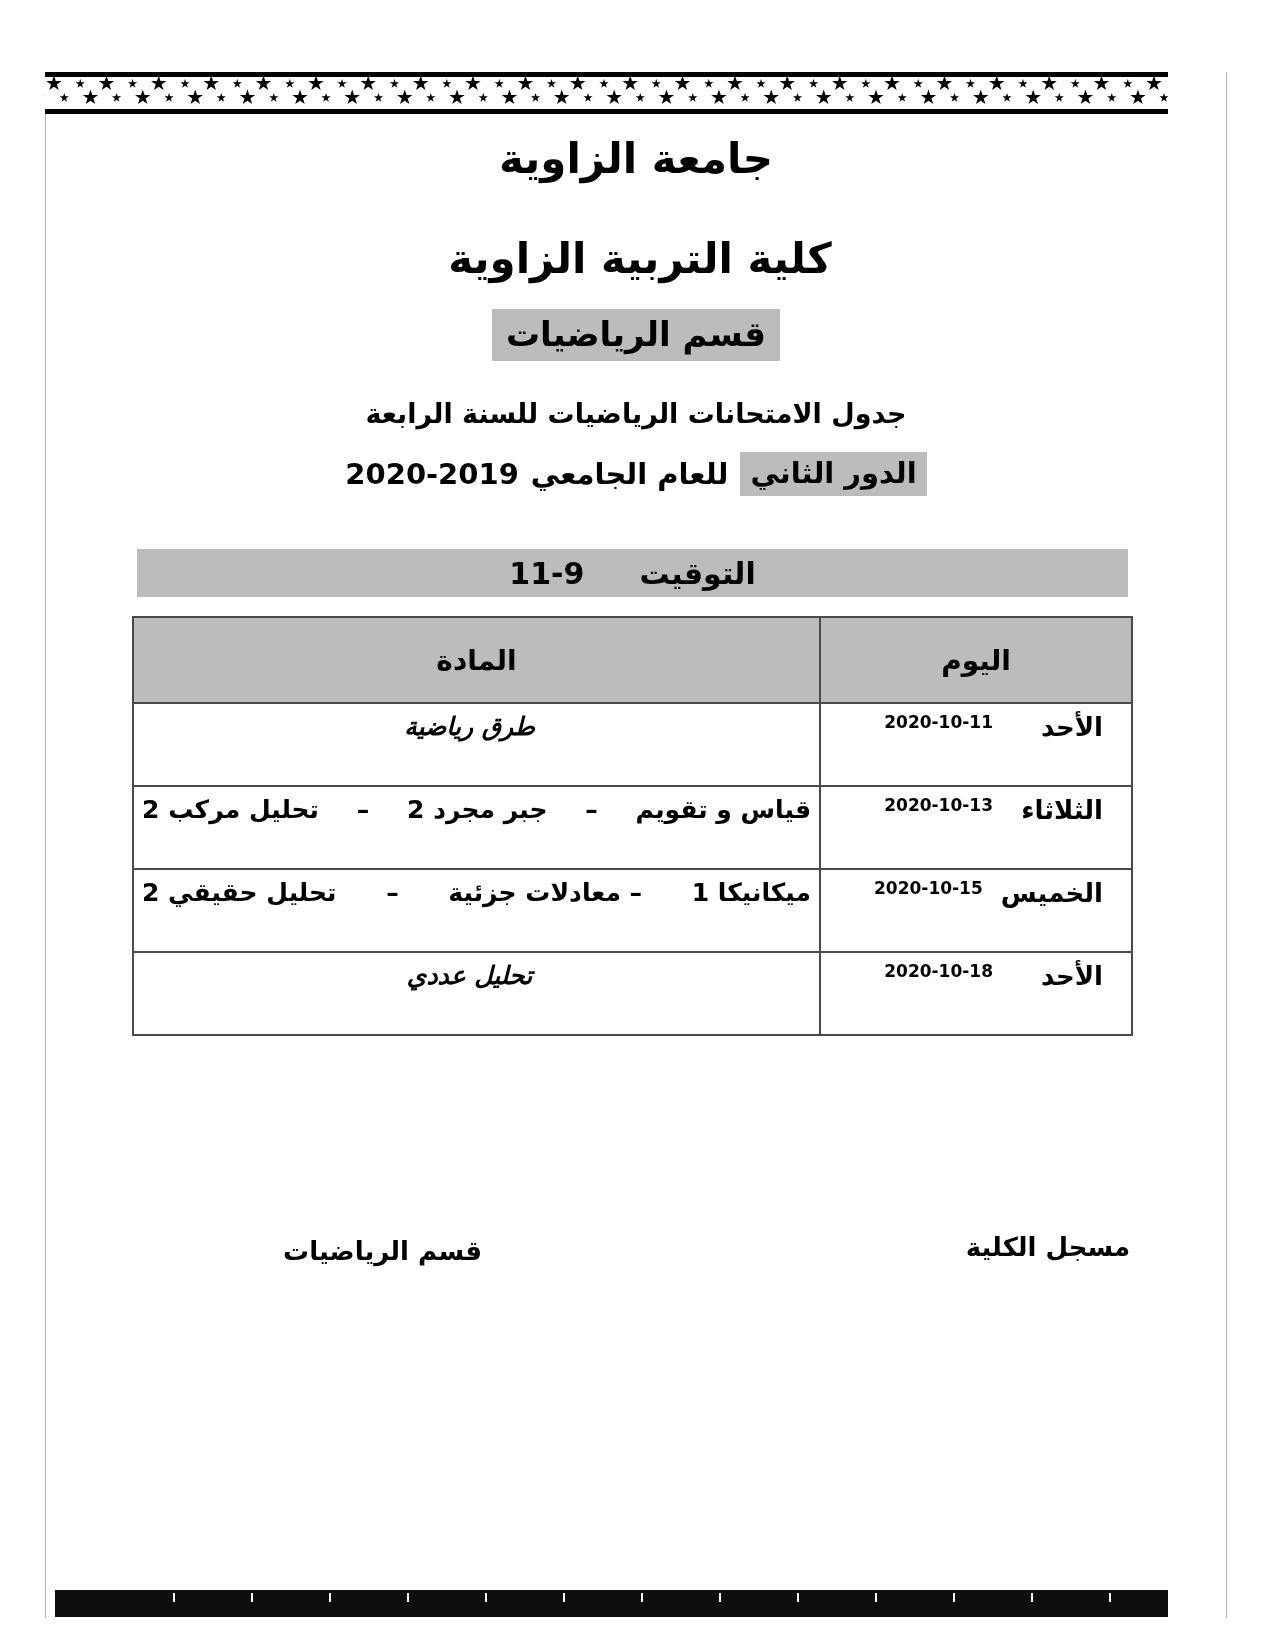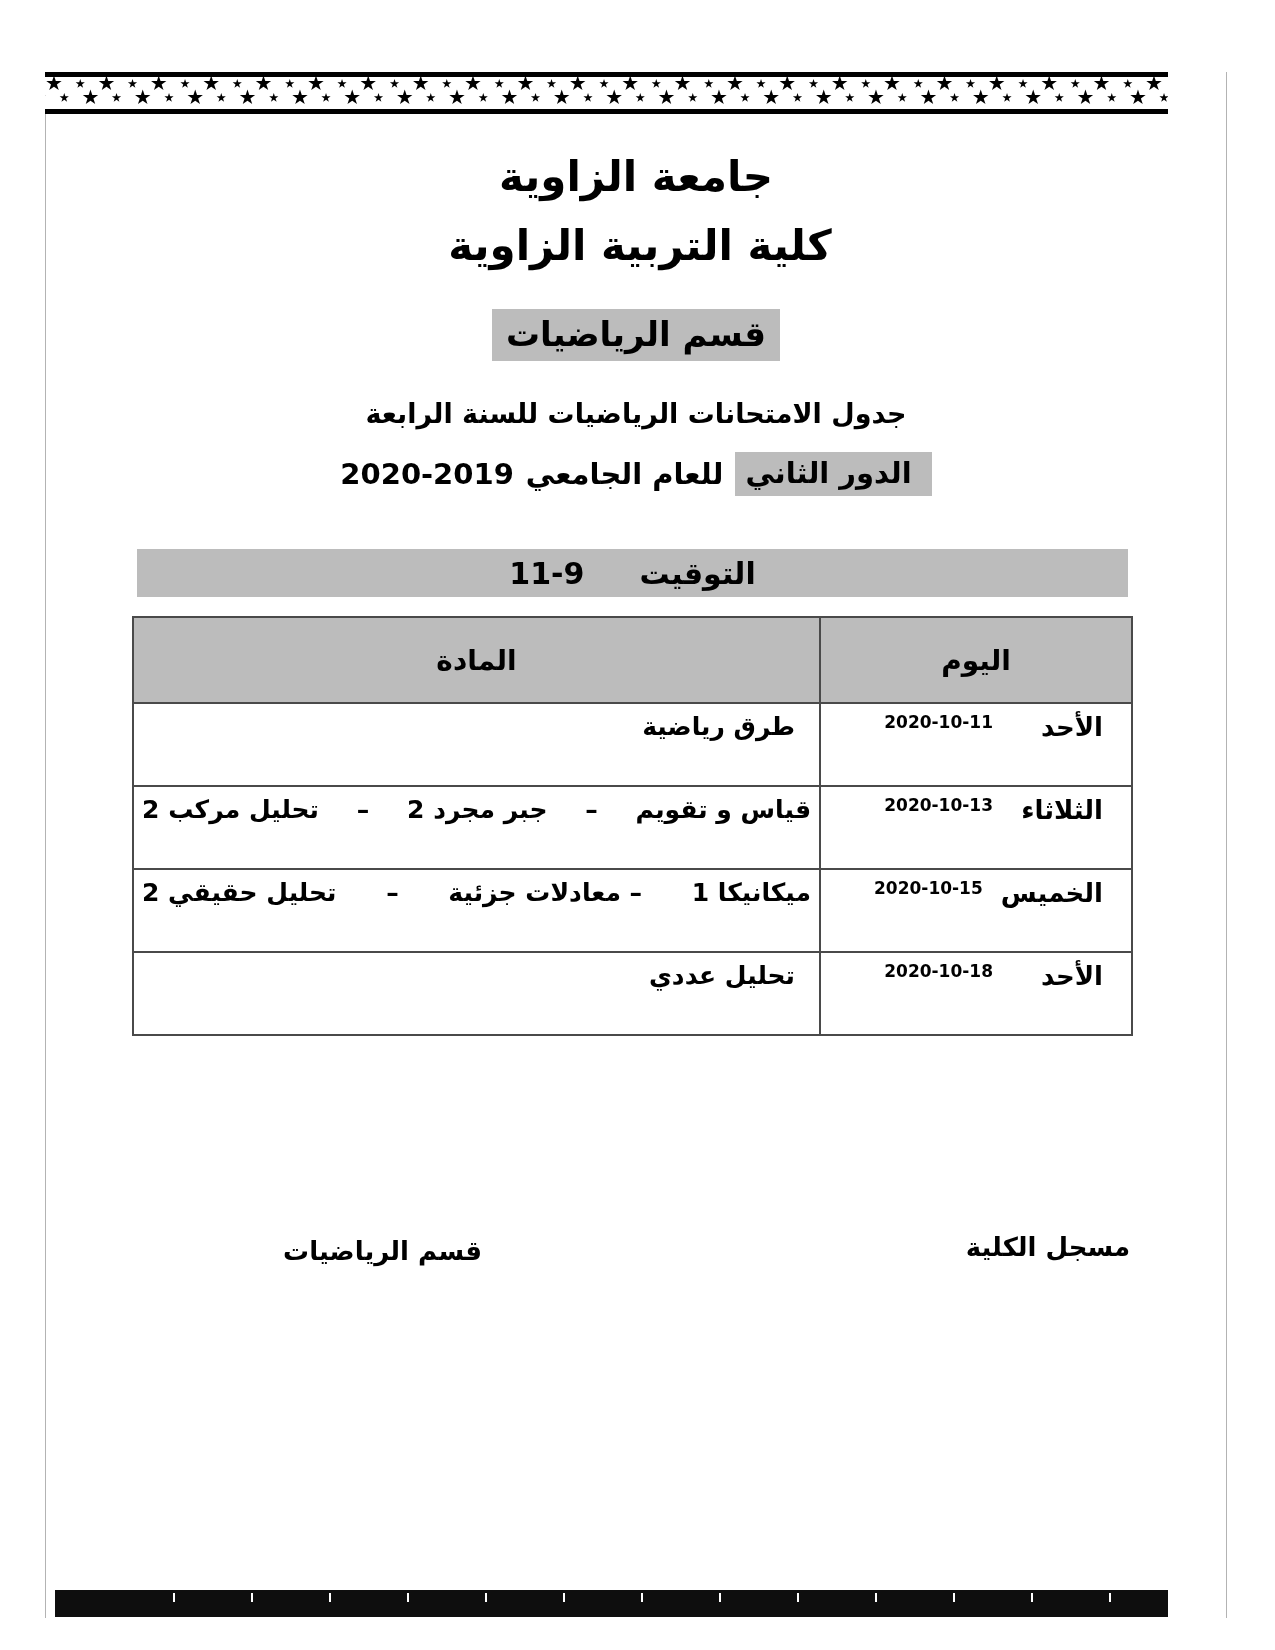--- a/index.html
+++ b/index.html
@@ -15,47 +15,47 @@
   
   .stars { position:absolute; left:45px; top:72px; width:1123px; height:42px;
            border-top:5px solid #000; border-bottom:5px solid #000;
            overflow:hidden; background:#fff; }
   .stars-line { position:absolute; left:0; white-space:nowrap; color:#000;
                 font-size:20px; line-height:18px; letter-spacing:2px; }
   .stars-line.l1 { top:-3px; }
   .stars-line.l2 { top:11px; margin-left:-16px; }
 
   .center-line { position:absolute; left:45px; width:1182px; text-align:center; direction:rtl; }
-  .title-university { top:134px; font-size:42px;margin-top:18px; }
-  .title-college    { top:221px; font-size:42px;padding-left:8px; }
+  .title-university { top:134px; font-size:42px; }
+  .title-college    { top:234px; font-size:42px;padding-left:8px; }
   .title-dept       { top:314px; font-size:34px; }
   .title-dept .hl   { background:#bcbcbc; padding:5px 14px 7px 14px; }
   .title-schedule   { top:398px; font-size:27px; }
   .title-term       { top:452px; font-size:29px; display:flex; justify-content:center;
                       align-items:center; gap:12px; direction:rtl; }
-  .title-term .hl   { background:#bcbcbc; padding:4px 20px 6px 10px; }
+  .title-term .hl   { background:#bcbcbc; padding:4px 10px 6px 10px; }
   .ltr { direction:ltr; unicode-bidi:isolate; }
 
   .timing-bar { position:absolute; left:137px; top:549px; width:991px; height:48px;
                 background:#bcbcbc; direction:rtl; display:flex; justify-content:center;
                 align-items:center; gap:55px; font-size:30px; }
 
   .exam-table { position:absolute; left:132px; top:616px; width:1001px;
                 direction:rtl; border:2px solid #4a4a4a; background:#fff; }
   .t-row { display:flex; }
   .t-row.header { height:84px; background:#bcbcbc; }
   .t-row.body { height:83px; border-top:2px solid #4a4a4a; }
   .cell-day { width:312px; border-left:2px solid #4a4a4a; }
   .t-row.header .cell-day, .t-row.header .cell-subject {
     display:flex; align-items:center; justify-content:center; font-size:28px; }
   .t-row.body .cell-day { display:flex; align-items:flex-start; gap:18px;
                           padding:8px 28px 0 10px; font-size:26px; }
   .t-row.body .cell-day .date { font-size:17px; }
   .cell-subject { flex:1; font-size:25px; }
-  .t-row.body .cell-subject.single { padding:8px 24px 0 10px; text-align:right; }
+  .t-row.body .cell-subject.single { padding:8px 24px 0 10px; text-align:center;font-style:italic; }
   .t-row.body .cell-subject.spread { display:flex; justify-content:space-between;
                                      align-items:flex-start; padding:8px 8px 0 8px; }
   .cell-day .day { min-width:92px; }
 
   .sig { position:absolute; font-size:26px; direction:rtl; }
   .sig-right { top:1232px; right:145px; }
   .sig-left  { top:1236px; left:283px; }
 
   .footer-note { position:absolute; left:452px; top:1547px; width:372px;
                  border-top:2px solid #4d4d4d; padding-top:4px; text-align:center;

